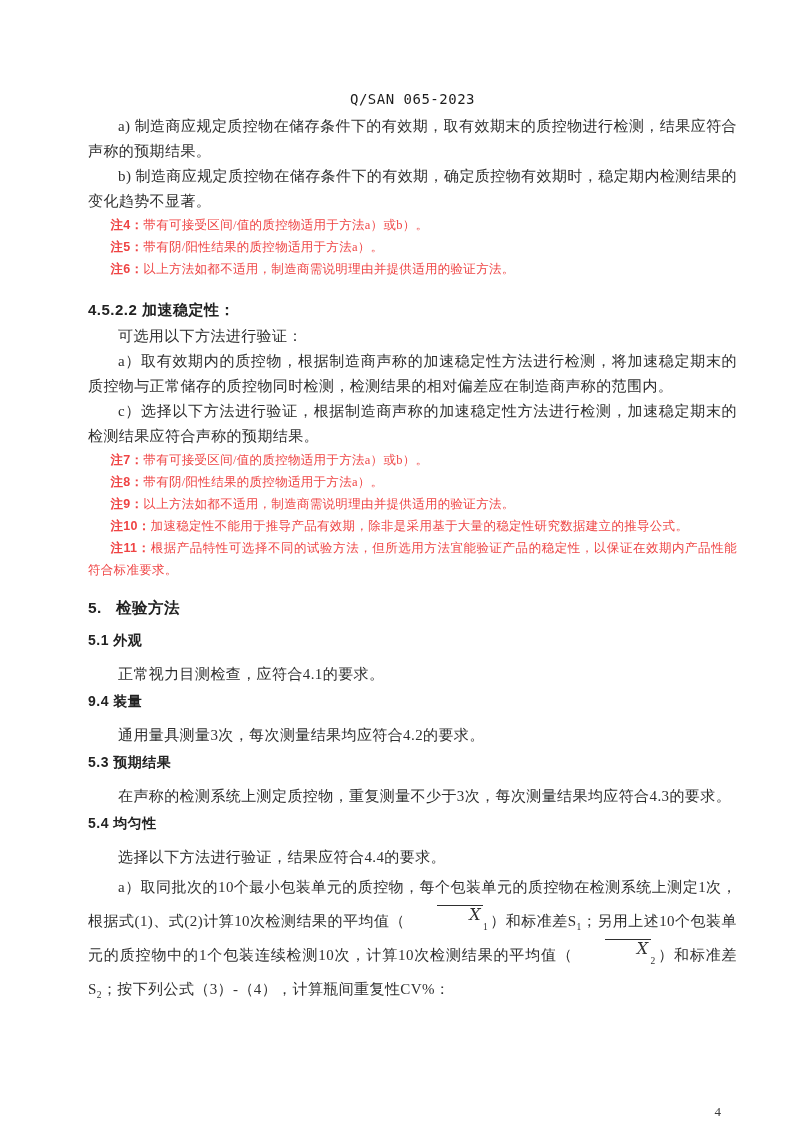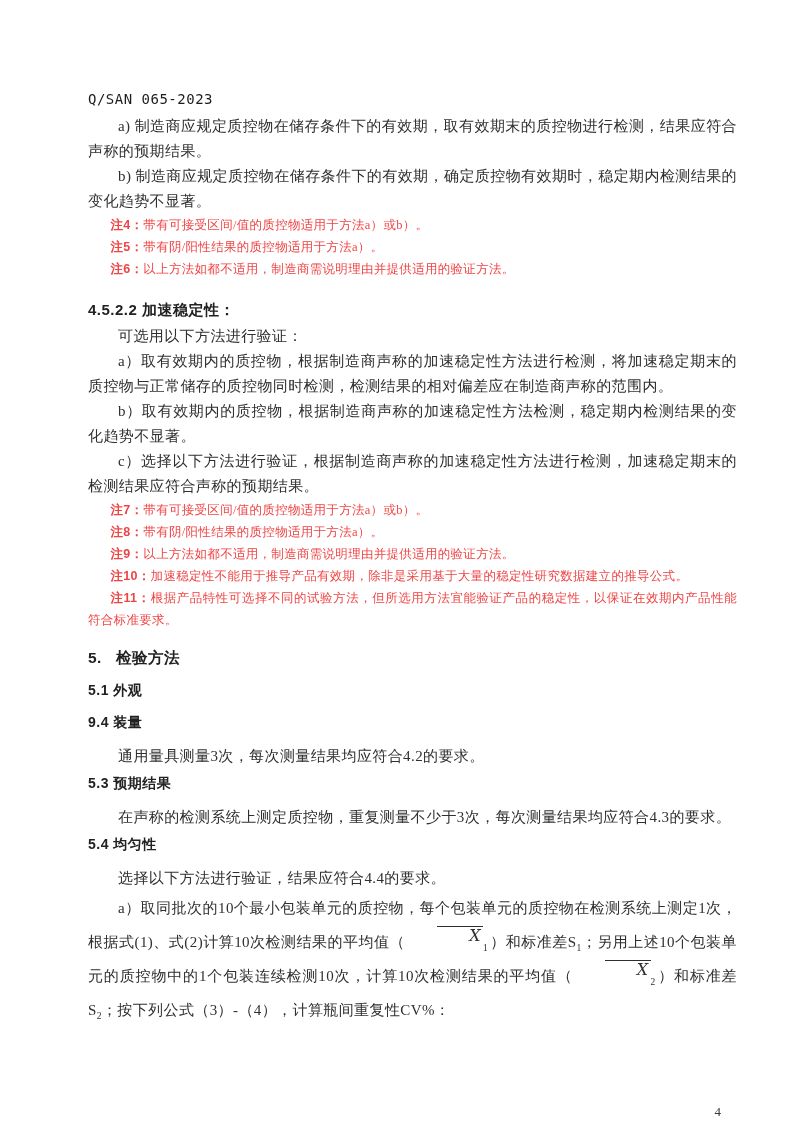--- a/index.html
+++ b/index.html
@@ -9,21 +9,21 @@
     height: 1131px;
     margin: 0 auto;
     background: #ffffff;
     overflow: hidden;
     box-sizing: border-box;
     padding: 92px 63px 0 88px;
     color: #2f2f2f;
     font-family: "Liberation Serif", "DejaVu Serif", serif;
   }
   .header-row {
-    text-align: left;
+    text-align: center;
     font-family: "DejaVu Sans Mono", "Liberation Mono", monospace;
     font-size: 14px;
     line-height: 15px;
     color: #1c1c1c;
     letter-spacing: 0.5px;
     margin-bottom: 7px;
   }
   .para {
     font-size: 15px;
     line-height: 25px;
@@ -104,32 +104,32 @@
   <p class="para">a) 制造商应规定质控物在储存条件下的有效期，取有效期末的质控物进行检测，结果应符合声称的预期结果。</p>
   <p class="para">b) 制造商应规定质控物在储存条件下的有效期，确定质控物有效期时，稳定期内检测结果的变化趋势不显著。</p>
 
   <p class="note"><span class="note-label">注4：</span><span>带有可接受区间/值的质控物适用于方法a）或b）。</span></p>
   <p class="note"><span class="note-label">注5：</span><span>带有阴/阳性结果的质控物适用于方法a）。</span></p>
   <p class="note"><span class="note-label">注6：</span><span>以上方法如都不适用，制造商需说明理由并提供适用的验证方法。</span></p>
 
   <h4 class="h-sub">4.5.2.2 加速稳定性：</h4>
   <p class="para">可选用以下方法进行验证：</p>
   <p class="para">a）取有效期内的质控物，根据制造商声称的加速稳定性方法进行检测，将加速稳定期末的质控物与正常储存的质控物同时检测，检测结果的相对偏差应在制造商声称的范围内。</p>
-  <p class="para">b）取有效期内的质控物，根据制造商声称的加速稳定性方法检测，稳定期内检测结果的变化趋势不显著。</p>
   <p class="para">c）选择以下方法进行验证，根据制造商声称的加速稳定性方法进行检测，加速稳定期末的检测结果应符合声称的预期结果。</p>
 
   <p class="note"><span class="note-label">注7：</span><span>带有可接受区间/值的质控物适用于方法a）或b）。</span></p>
   <p class="note"><span class="note-label">注8：</span><span>带有阴/阳性结果的质控物适用于方法a）。</span></p>
   <p class="note"><span class="note-label">注9：</span><span>以上方法如都不适用，制造商需说明理由并提供适用的验证方法。</span></p>
   <p class="note"><span class="note-label">注10：</span><span>加速稳定性不能用于推导产品有效期，除非是采用基于大量的稳定性研究数据建立的推导公式。</span></p>
   <p class="note"><span class="note-label">注11：</span><span>根据产品特性可选择不同的试验方法，但所选用方法宜能验证产品的稳定性，以保证在效期内产品性能符合标准要求。</span></p>
 
   <h2 class="h-main"><span class="num">5.</span><span>检验方法</span></h2>
 
   <h3 class="h3">5.1 外观</h3>
+  <p class="para">正常视力目测检查，应符合4.1的要求。</p>
 
   <h3 class="h3">9.4 装量</h3>
   <p class="para">通用量具测量3次，每次测量结果均应符合4.2的要求。</p>
 
   <h3 class="h3">5.3 预期结果</h3>
   <p class="para">在声称的检测系统上测定质控物，重复测量不少于3次，每次测量结果均应符合4.3的要求。</p>
 
   <h3 class="h3">5.4 均匀性</h3>
   <p class="para">选择以下方法进行验证，结果应符合4.4的要求。</p>
 

